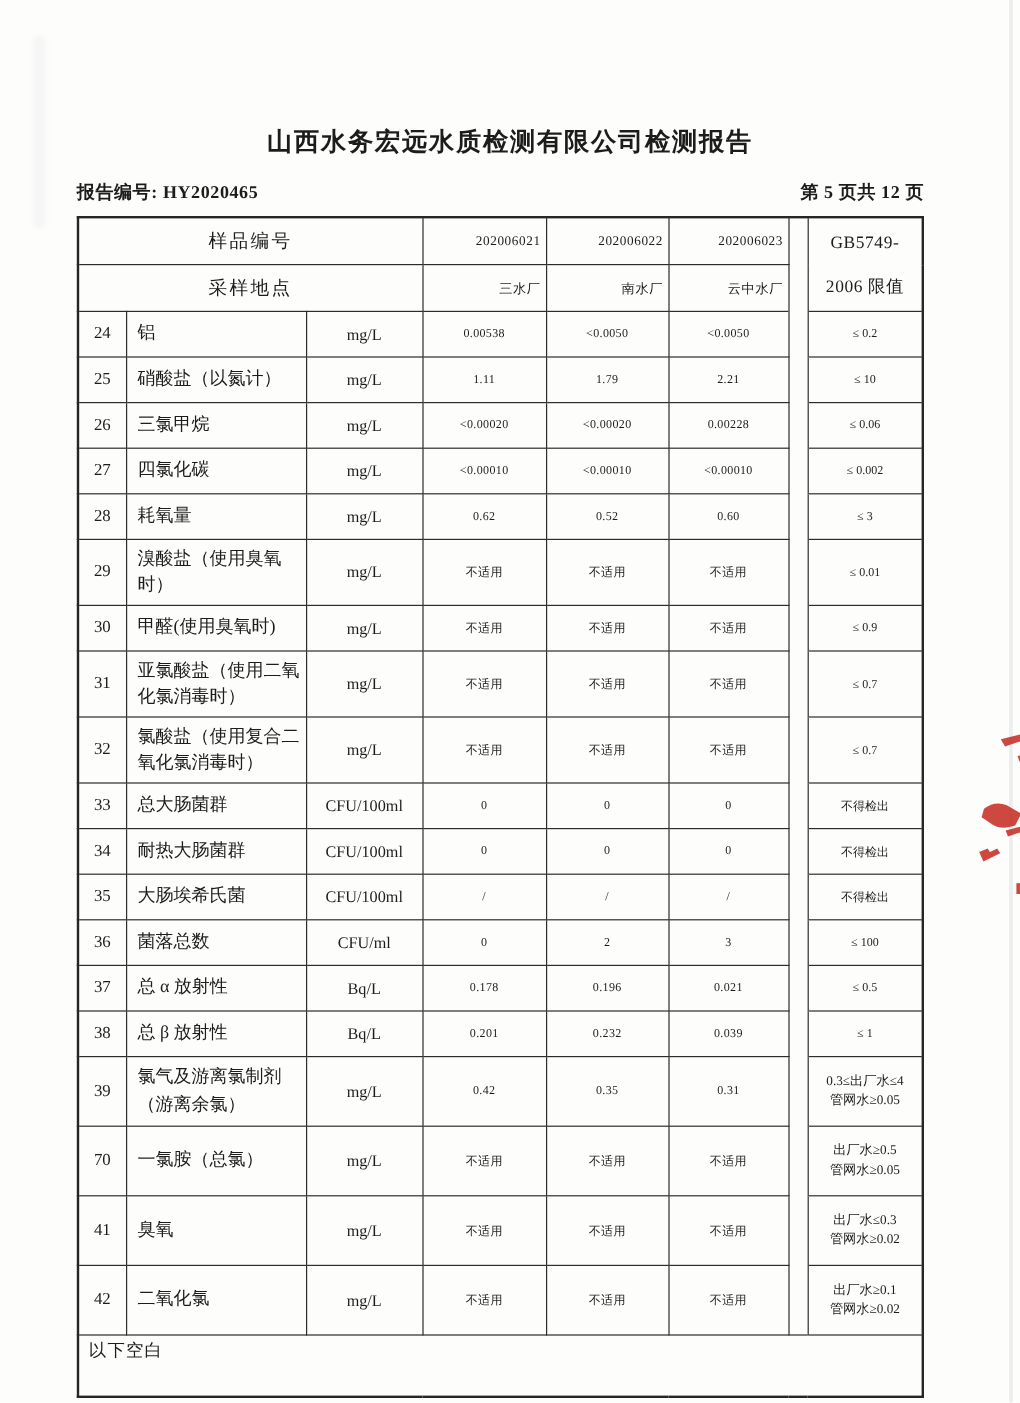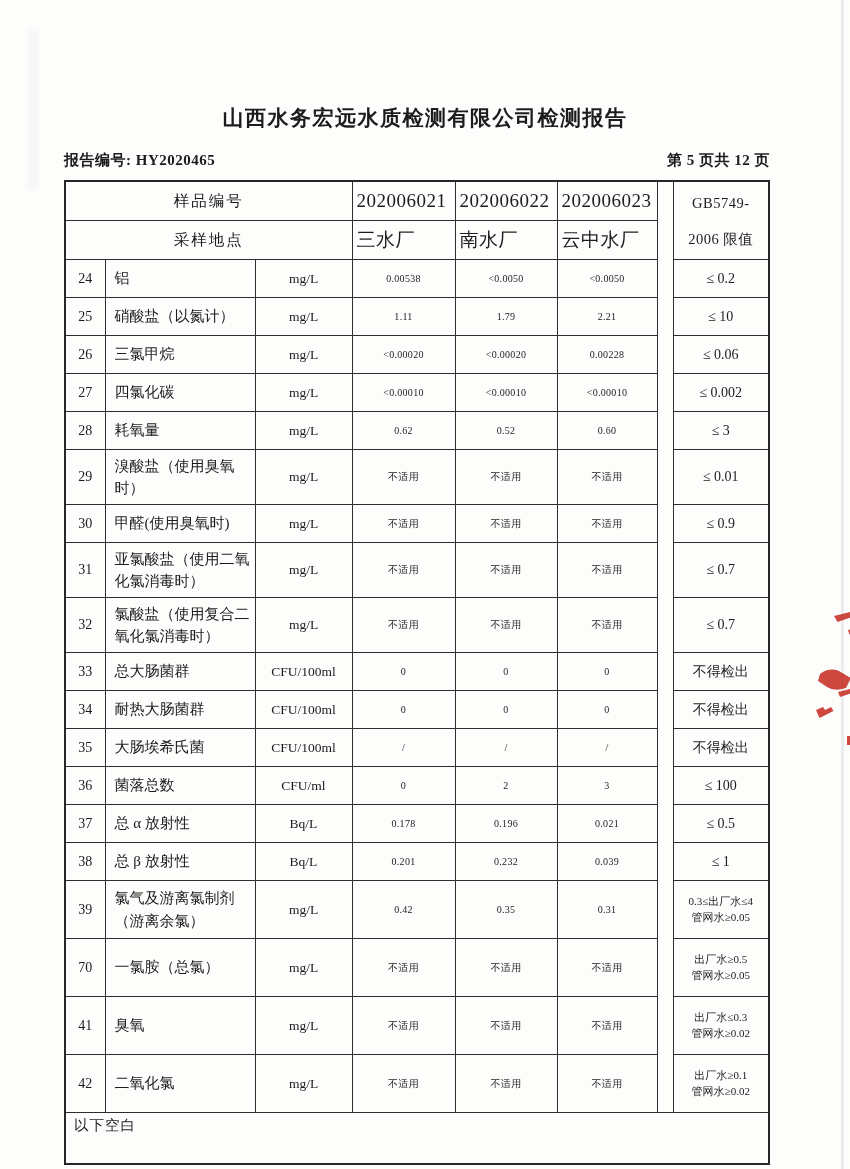--- a/index.html
+++ b/index.html
@@ -44,28 +44,28 @@
   }
   tr.r-head th { height:36px; }
   tr.r td   { height:33px; }
   tr.r-tall td { height:50px; }
   tr.r-x td { height:53px; }
   tr.blank td {
     height:44px; vertical-align:top; text-align:left;
     font-size:14.5px; padding:3px 8px; letter-spacing:1px;
   }
   .h-span { text-align:center; font-size:15.5px; letter-spacing:2px; }
-  .h-val  { text-align:left; font-size:19px; letter-spacing:0.5px; }
+  .h-val  { text-align:right; font-size:11px; letter-spacing:0.5px; }
   .h-limit { text-align:center; font-size:14.5px; }
   .h-limit div { line-height:36px; letter-spacing:0.5px; }
   .c-no   { text-align:center; font-size:14px; }
   .c-name { text-align:left; padding:2px 5px 2px 9px !important; font-size:15px; line-height:1.5; }
   .c-unit { text-align:center; font-size:13.5px; }
   .c-val  { text-align:center; font-size:10px; letter-spacing:0.3px; }
-  .c-limit { text-align:center; font-size:14px; }
+  .c-limit { text-align:center; font-size:10px; }
   .c-limit.small { font-size:11px; line-height:1.4; padding:1px 1px; letter-spacing:0; }
 
   .stamp { position:absolute; right:-6px; top:608px; width:56px; height:150px; }
 </style>
 </head>
 <body>
 
 <div class="page">
 
   <div class="scan-edge-left"></div>

